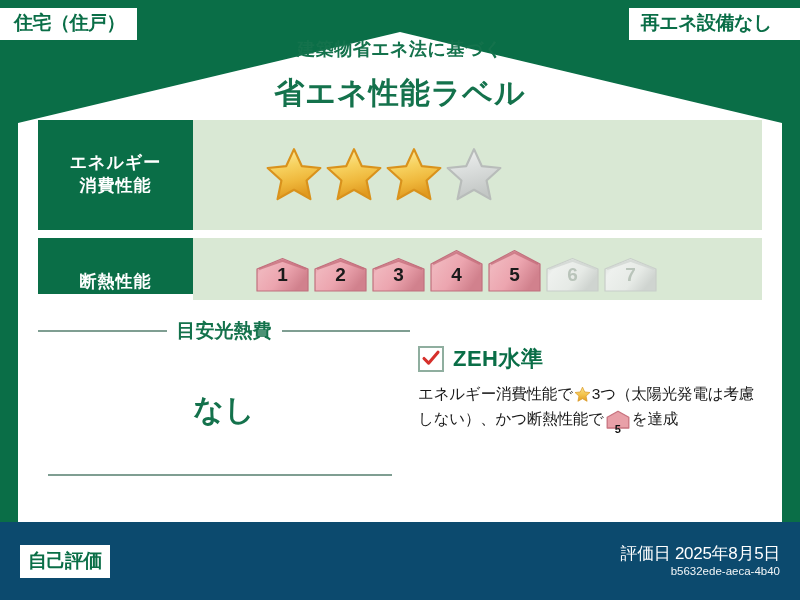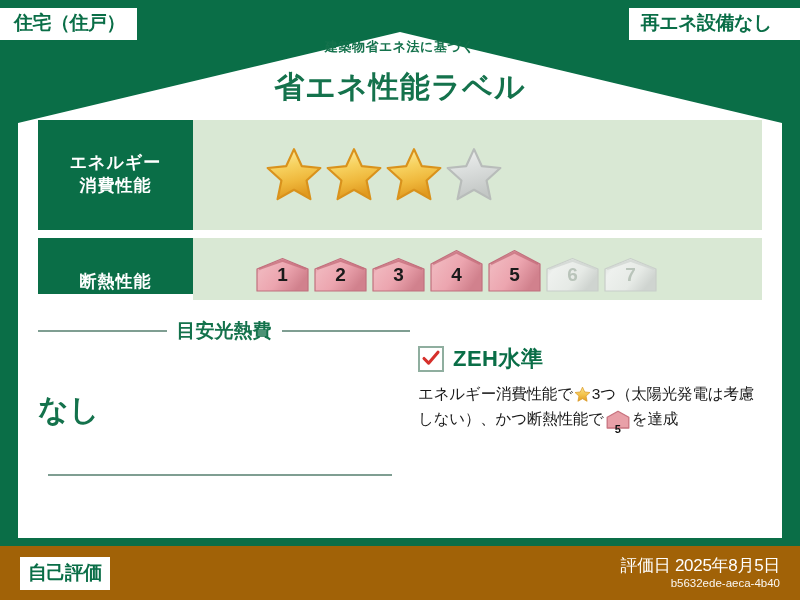--- a/index.html
+++ b/index.html
@@ -42,21 +42,21 @@
     z-index:2;
   }
 
   
   #title-block{
     position:absolute;left:0;right:0;top:40px;
     text-align:center;z-index:5;
     color:#14724c;
   }
   #title-sub{
-    font-size:13px;font-weight:bold;letter-spacing:0.5px;
+    font-size:18px;font-weight:bold;letter-spacing:0.5px;
     margin:0 0 4px 0;line-height:1.1;
   }
   #title-main{
     font-size:30px;font-weight:bold;letter-spacing:1px;
     margin:16px;line-height:1.15;
   }
 
   
   #content{
     position:absolute;left:18px;right:18px;top:120px;bottom:62px;
@@ -127,21 +127,21 @@
     padding-top:4px;
   }
   .rule{
     flex:1;height:2px;background:#7f9e92;
   }
   #cost-title{
     color:#14724c;font-weight:bold;font-size:19px;
     padding:0 10px;white-space:nowrap;
   }
   #cost-value{
-    color:#14724c;
+    text-align:center;color:#14724c;
     font-weight:bold;font-size:30px;
     margin-top:46px;
   }
   #cost-foot-rule{
     position:absolute;left:10px;right:18px;bottom:28px;
     height:2px;background:#7f9e92;
   }
 
   #zeh-col{
     flex:1;padding-top:30px;padding-left:8px;
@@ -166,22 +166,22 @@
   .inline-star{vertical-align:-4px;margin:0 1px;}
   .inline-house{vertical-align:-5px;margin:0 2px;position:relative;display:inline-block;}
   .inline-house .ih-num{
     position:absolute;left:0;right:0;bottom:1px;
     text-align:center;font-size:11px;font-weight:bold;color:#111;
     line-height:1;
   }
 
   
   #footer{
-    position:absolute;left:0;right:0;bottom:0;height:54px;
-    background:#a16207;color:#ffffff;
+    position:absolute;left:0;right:0;bottom:0;height:78px;
+    background:#0c4a6e;color:#ffffff;
     display:flex;align-items:center;
     z-index:7;
   }
   #footer-left{display:flex;align-items:center;padding-left:20px;flex:1;}
   #self-eval-badge{
     background:#ffffff;color:#0a6e47;
     font-weight:bold;font-size:19px;
     padding:3px 8px 4px 8px;
     letter-spacing:-0.5px;white-space:nowrap;
   }

